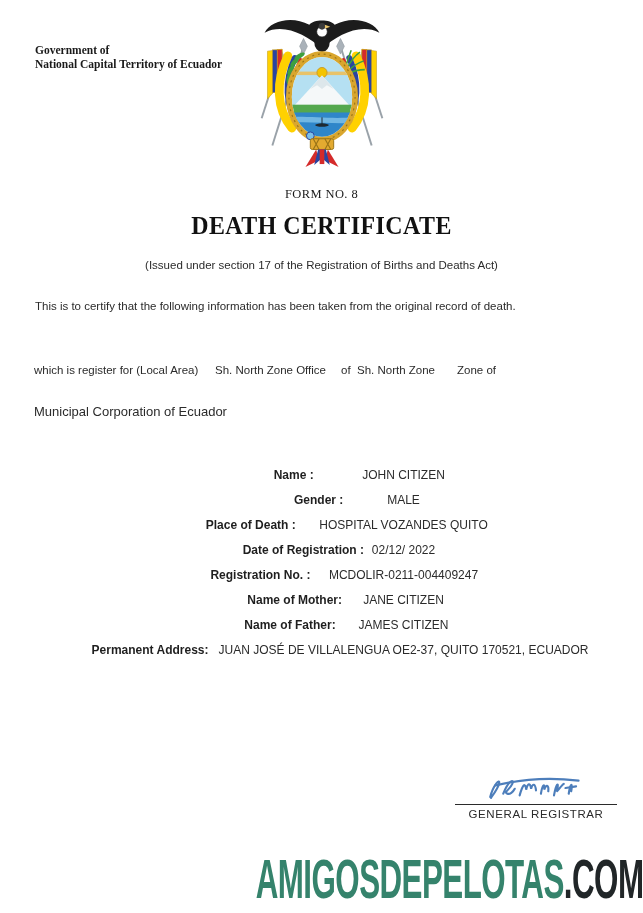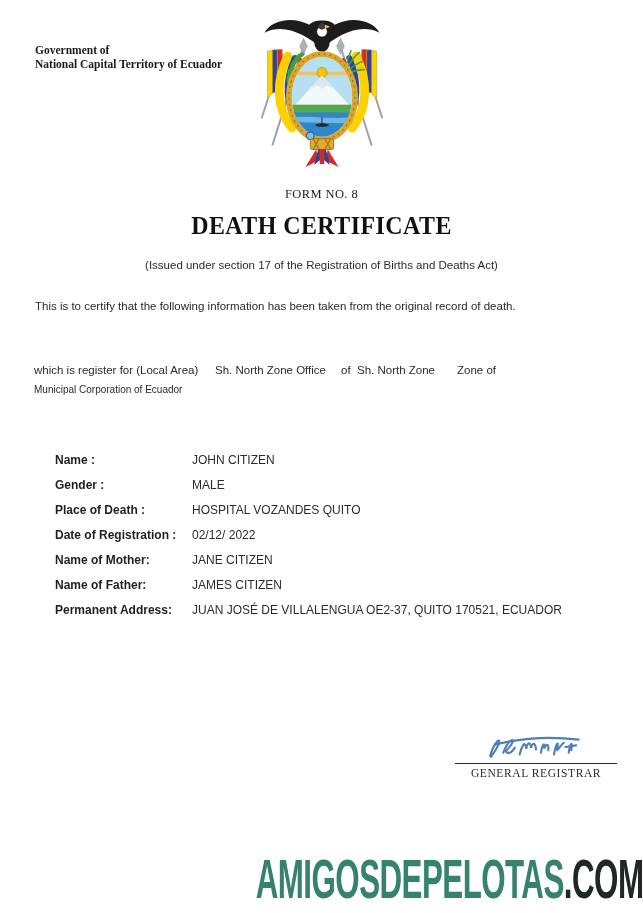--- a/index.html
+++ b/index.html
@@ -38,35 +38,35 @@
   .subtitle {
     position:absolute; left:0; top:259px; width:100%; text-align:center;
     font-size:11.5px; color:#2b2b2b;
   }
 
   .certify { position:absolute; left:35px; top:300px; font-size:11.5px; color:#2b2b2b; }
 
   
   .reg-part { position:absolute; top:364px; font-size:11.5px; color:#2b2b2b; white-space:pre; }
   .reg-p1 { left:34px; } .reg-p2 { left:215px; } .reg-p3 { left:341px; } .reg-p4 { left:457px; }
-  .reg-line2 { position:absolute; left:34px; top:384px; font-size:10px; color:#2b2b2b; }
-
-  
-  .fields { position:absolute; left:35px; top:423px; width:580px; }
+  .reg-line2 { position:absolute; left:34px; top:404px; font-size:13px; color:#2b2b2b; }
+
+  
+  .fields { position:absolute; left:35px; top:438px; width:580px;text-align:center; }
   .frow { height:25px; line-height:25px; font-size:12px; white-space:pre; }
   .flabel { display:inline-block; width:137px; font-weight:bold; color:#1f1f1f; vertical-align:top; }
   .fvalue { color:#2b2b2b; }
 
   .footer-heading {
     position:absolute; left:0; top:733px; width:100%; text-align:center;
     font-size:12.5px; font-weight:bold; color:#1a1a1a; letter-spacing:.2px;
   }
 
   
-  .sig-block { position:absolute; top:729px; right:26px; width:162px; text-align:center;font-family:Liberation Serif, serif; }
+  .sig-block { position:absolute; top:770px; right:26px; width:162px; text-align:center; }
   .sig-svg { display:block; width:150px; height:36px; margin:0 auto; }
   .sig-line { border-top:1.5px solid #2b2b2b; margin-top:-2px; }
   .sig-label { padding-top:3px; font-size:11.5px; letter-spacing:.6px; color:#2b2b2b; }
 
   
   .watermark {
     position:absolute; right:0px; bottom:6px; white-space:nowrap;
     font-weight:bold; font-size:56px; line-height:1; letter-spacing:-1px;
     transform:scaleX(.56); transform-origin:right center;
   }
@@ -182,20 +182,23 @@
     <div class="frow">
       <span class="flabel">Gender :</span><span class="fvalue">MALE</span>
     </div>
     <div class="frow">
       <span class="flabel">Place of Death :</span><span class="fvalue">HOSPITAL VOZANDES QUITO</span>
     </div>
     <div class="frow">
       <span class="flabel">Date of Registration :</span><span class="fvalue">02/12/ 2022</span>
     </div>
     <div class="frow">
+      <span class="flabel">Registration No. :</span><span class="fvalue">MCDOLIR-0211-004409247</span>
+    </div>
+    <div class="frow">
       <span class="flabel">Name of Mother:</span><span class="fvalue">JANE CITIZEN</span>
     </div>
     <div class="frow">
       <span class="flabel">Name of Father:</span><span class="fvalue">JAMES CITIZEN</span>
     </div>
     <div class="frow">
       <span class="flabel">Permanent Address:</span><span class="fvalue">JUAN JOSÉ DE VILLALENGUA OE2-37, QUITO 170521, ECUADOR</span>
     </div>
   </div>
 

